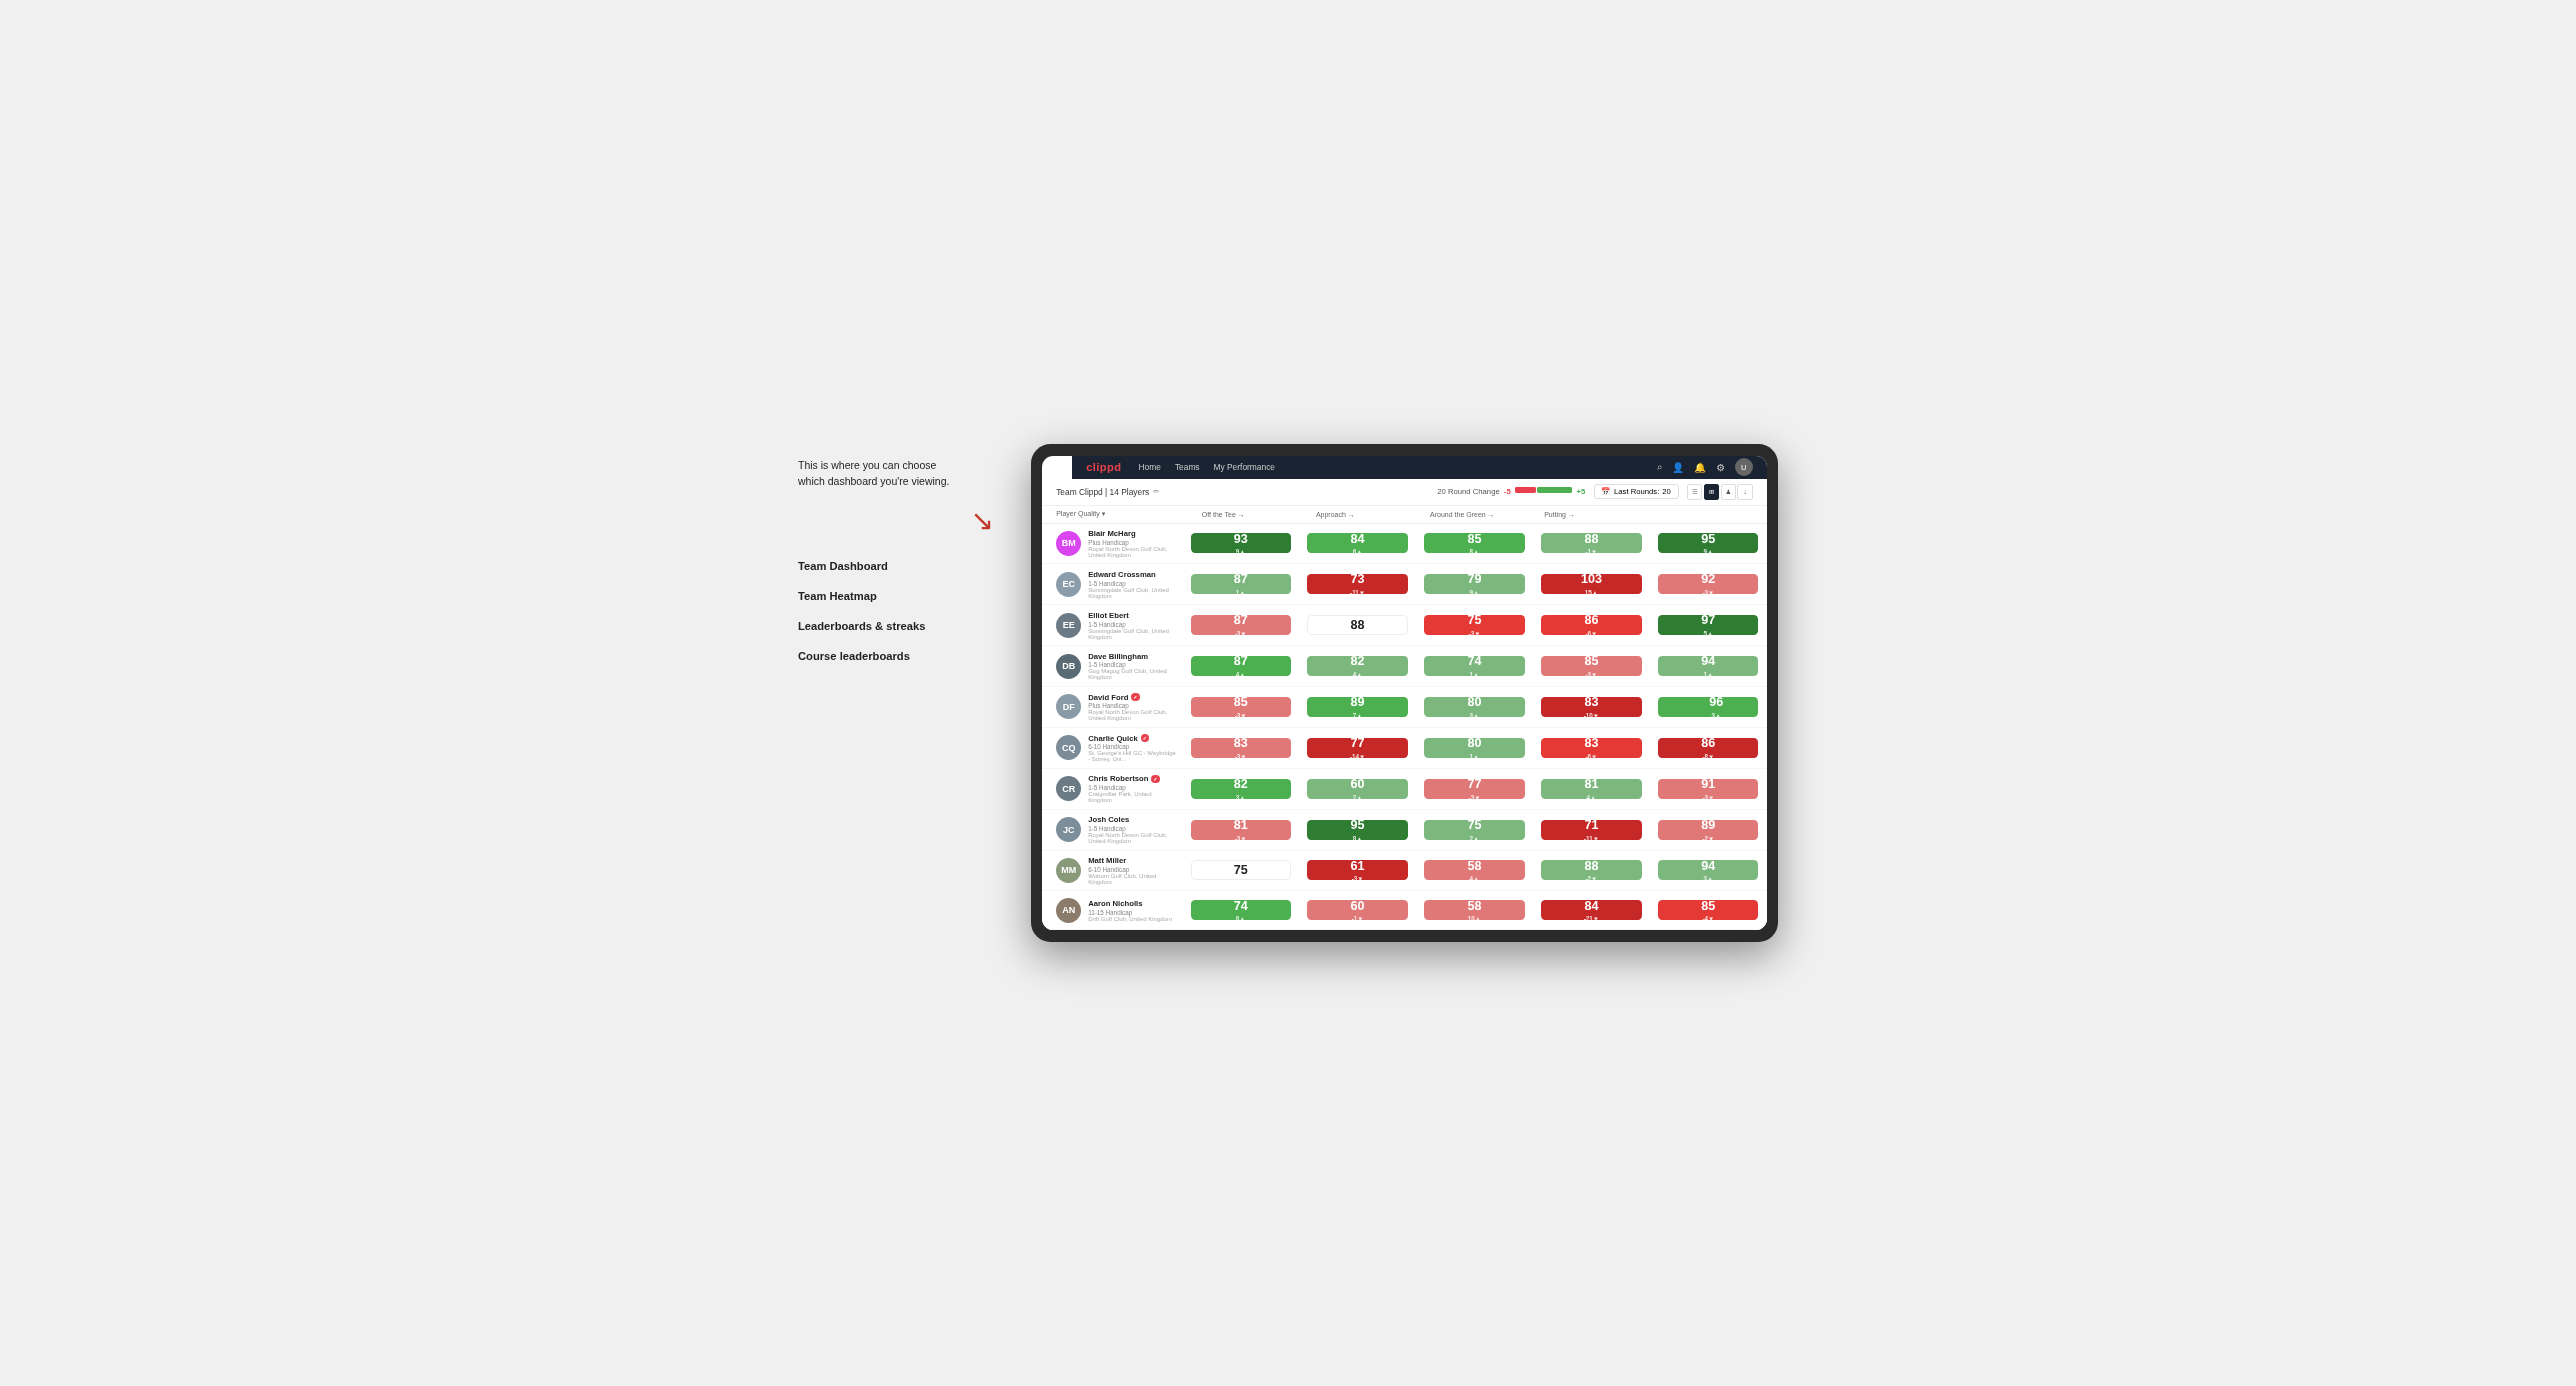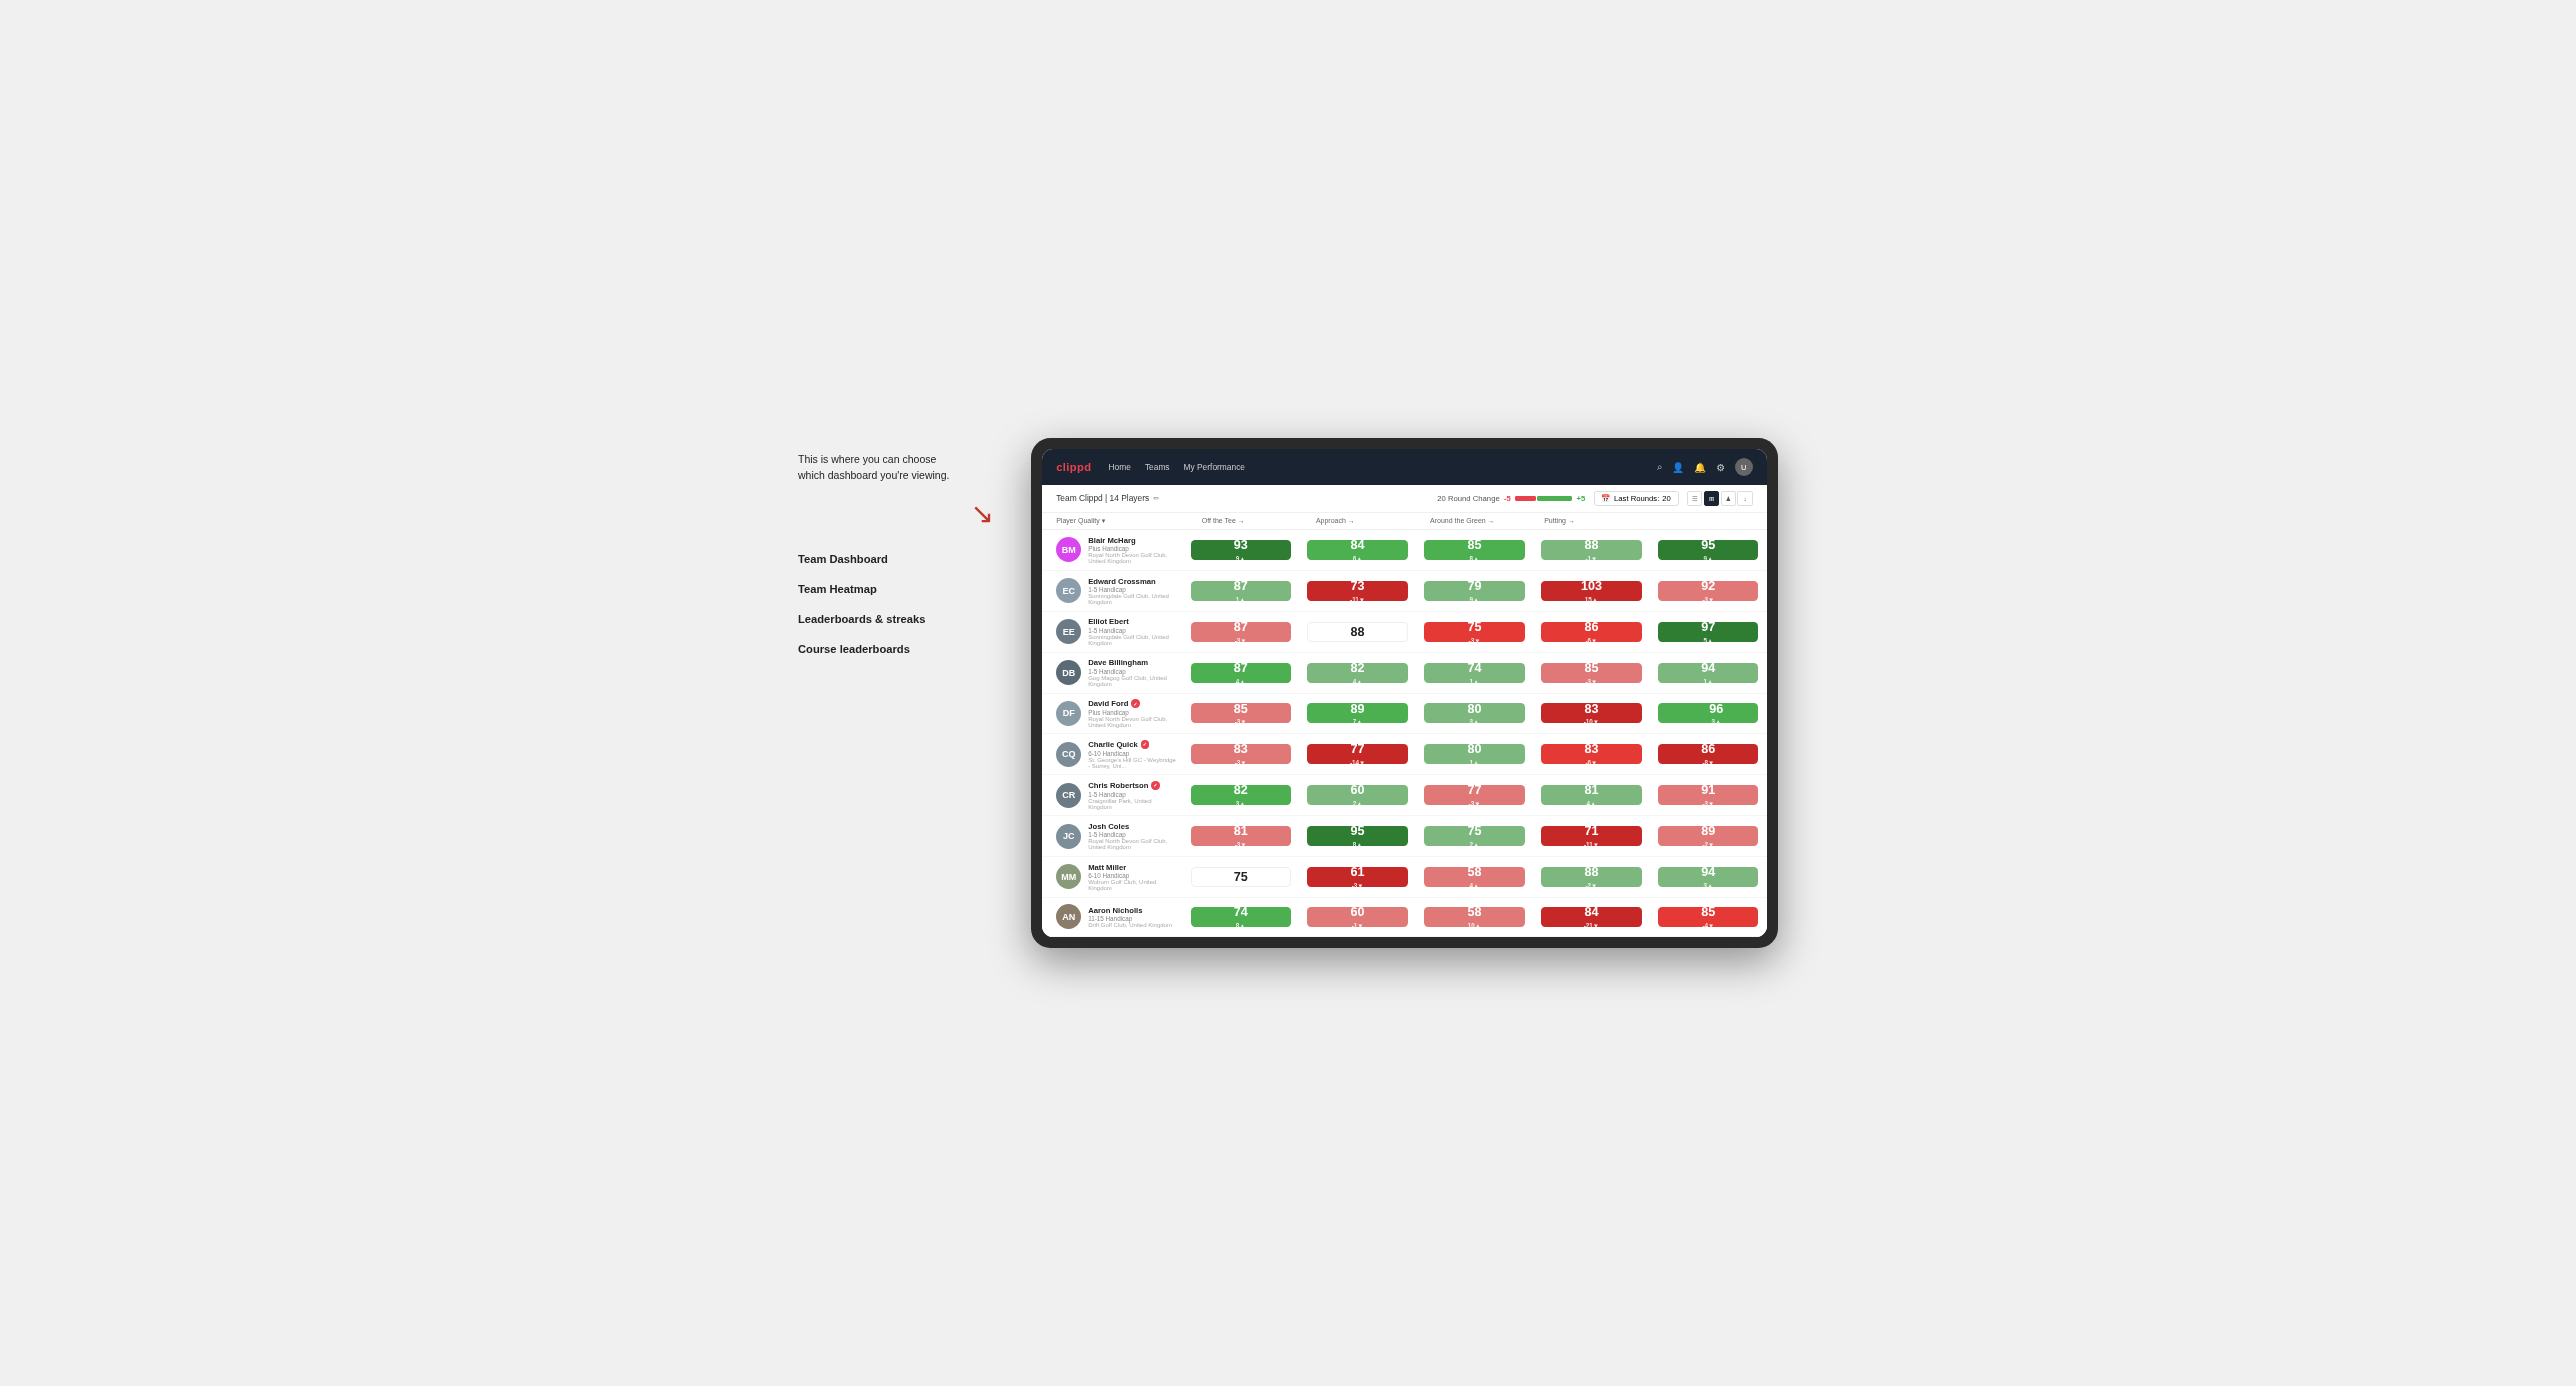--- a/index.html
+++ b/index.html
@@ -36,22 +36,23 @@
       border-radius: 11.2px;
       overflow: hidden;
     }
 
     
     .nav-bar {
       background: #1a2332;
       display: flex;
       align-items: center;
       padding: 0 14px;
-      height: 36px;
+      height: 23px;
       gap: 17px;
+      margin-left: 30px;
     }
 
     .nav-logo {
       color: #e8414d;
       font-weight: 700;
       font-size: 11.2px;
       letter-spacing: 0.4px;
     }
 
     .nav-links {
@@ -158,21 +159,21 @@
     }
 
     .sub-header-controls {
       display: flex;
       align-items: center;
       gap: 8.4px;
     }
 
     .round-change {
       display: flex;
-      align-items: center;
+      align-items: flex-start;
       gap: 4.2px;
       font-size: 7.7px;
       color: #555;
     }
 
     .change-bar {
       display: flex;
       align-items: center;
       gap: 1.4px;
     }

